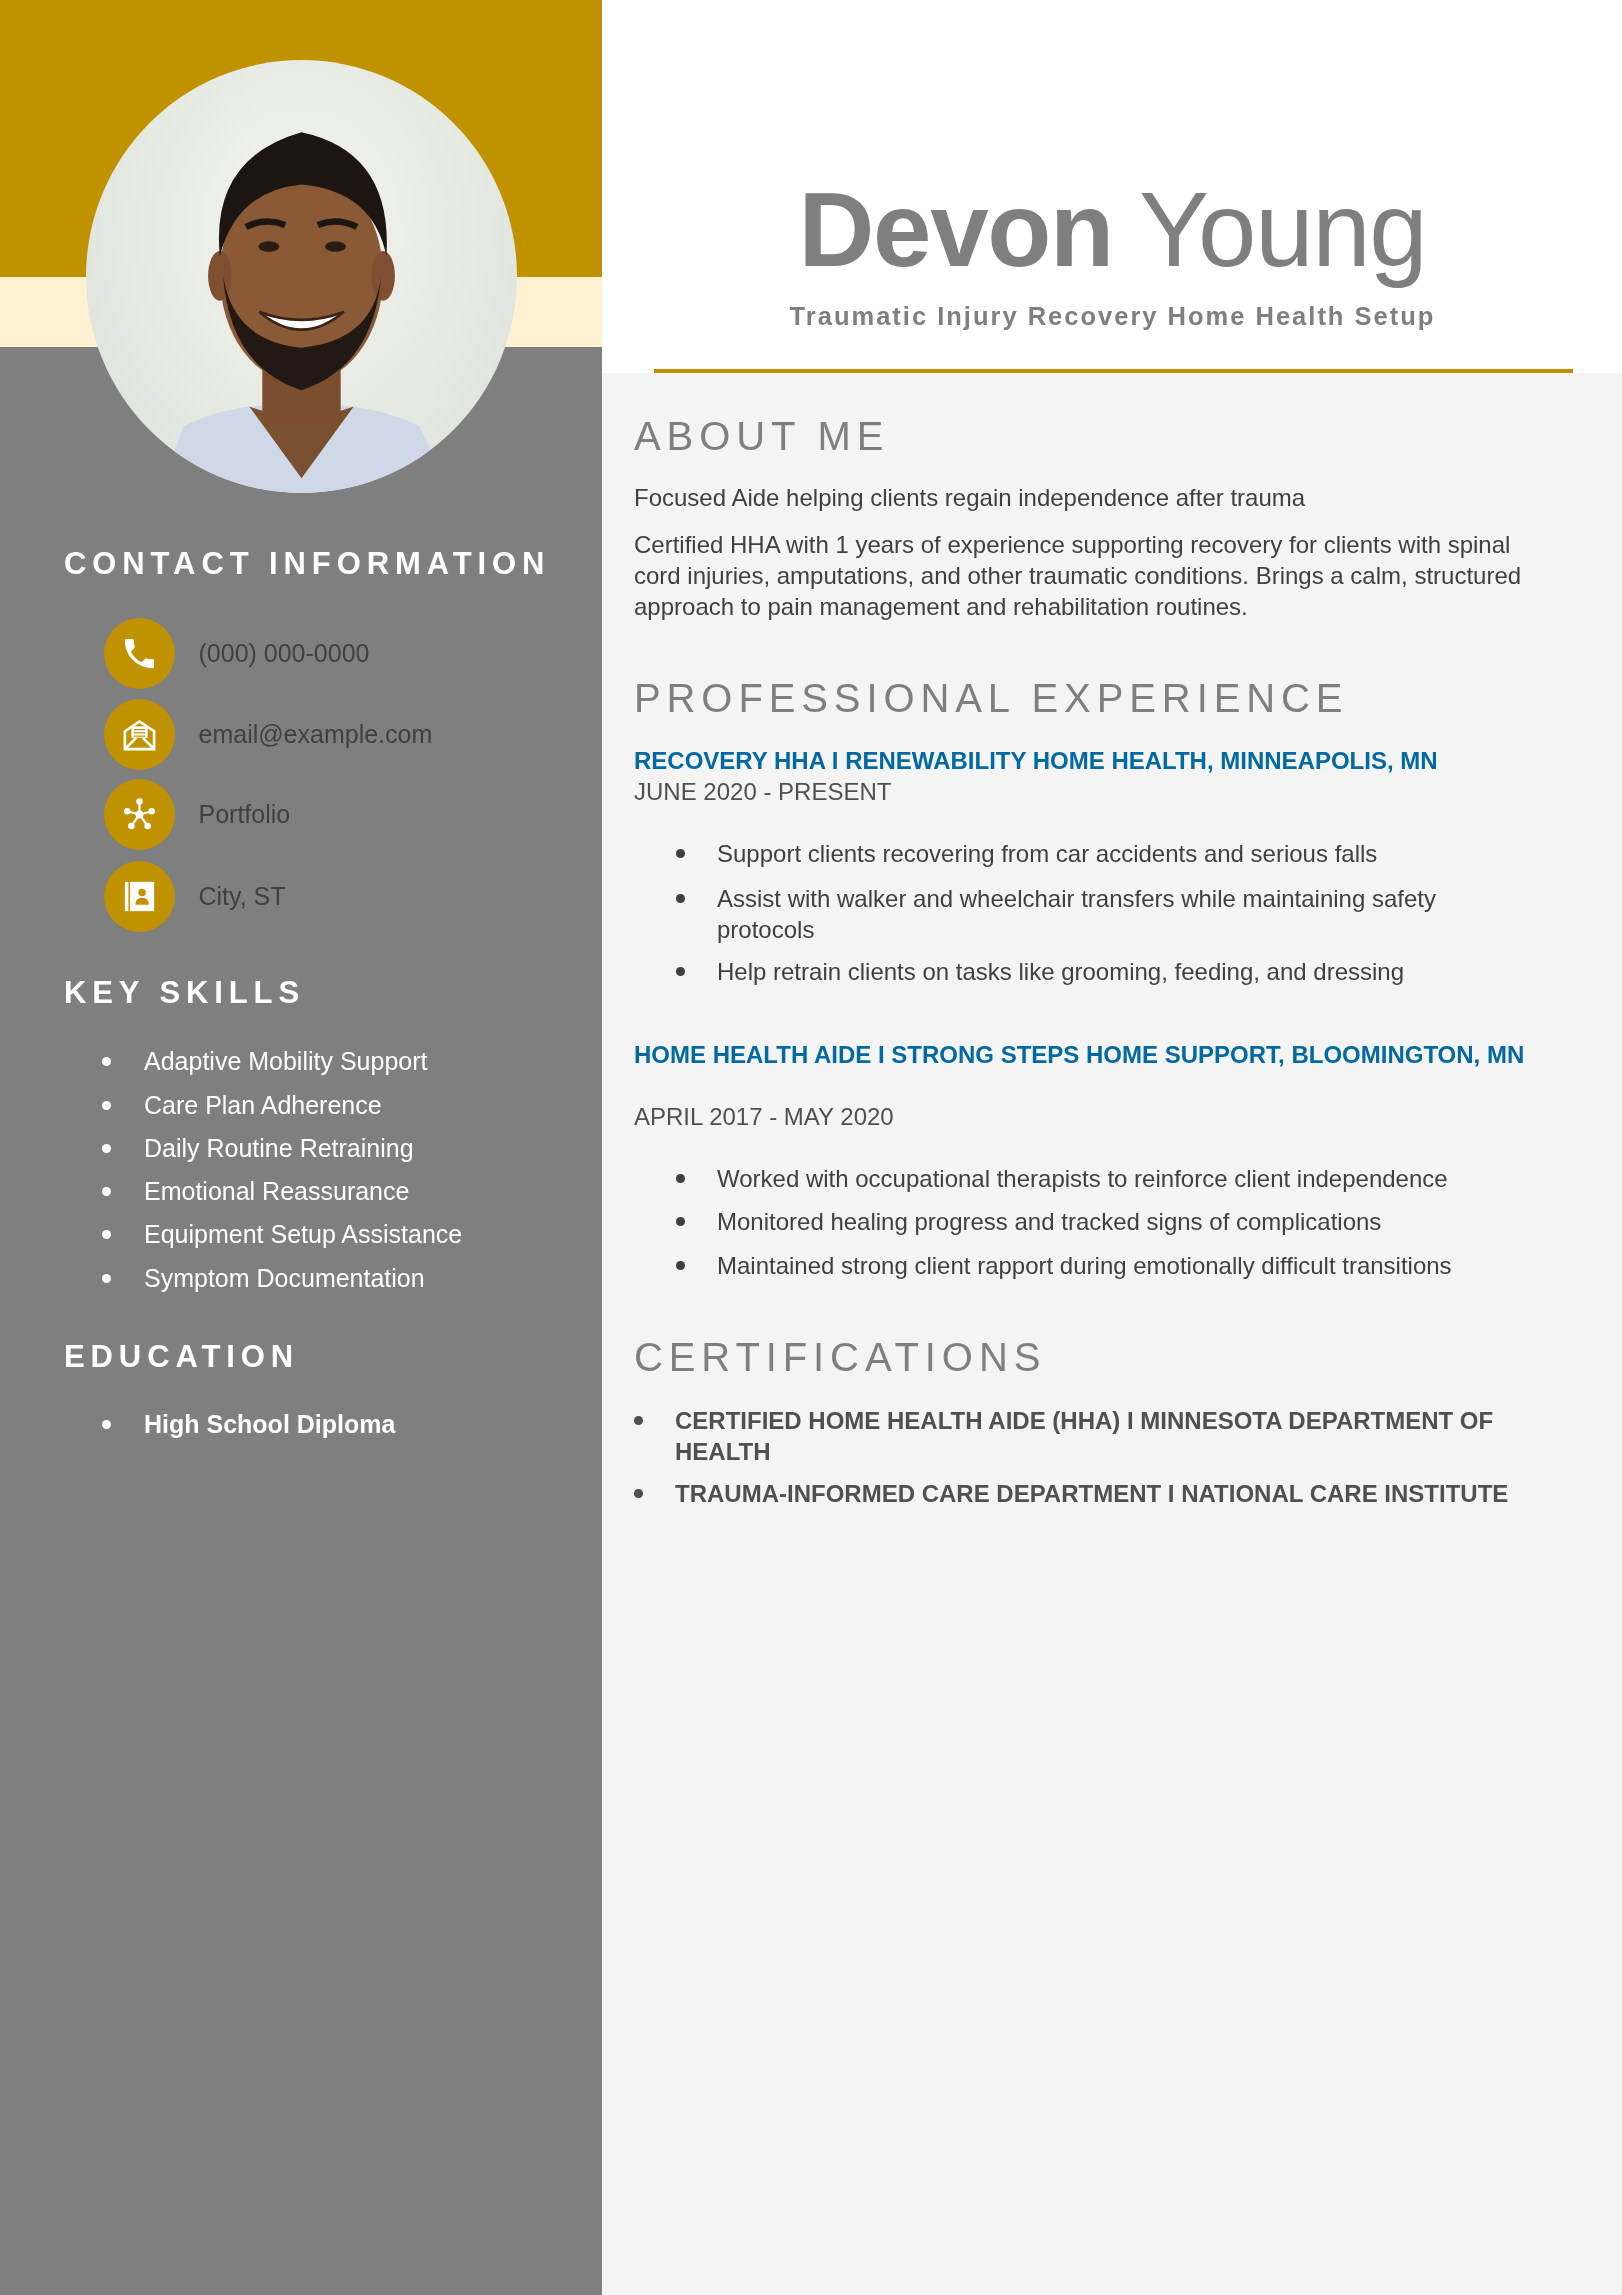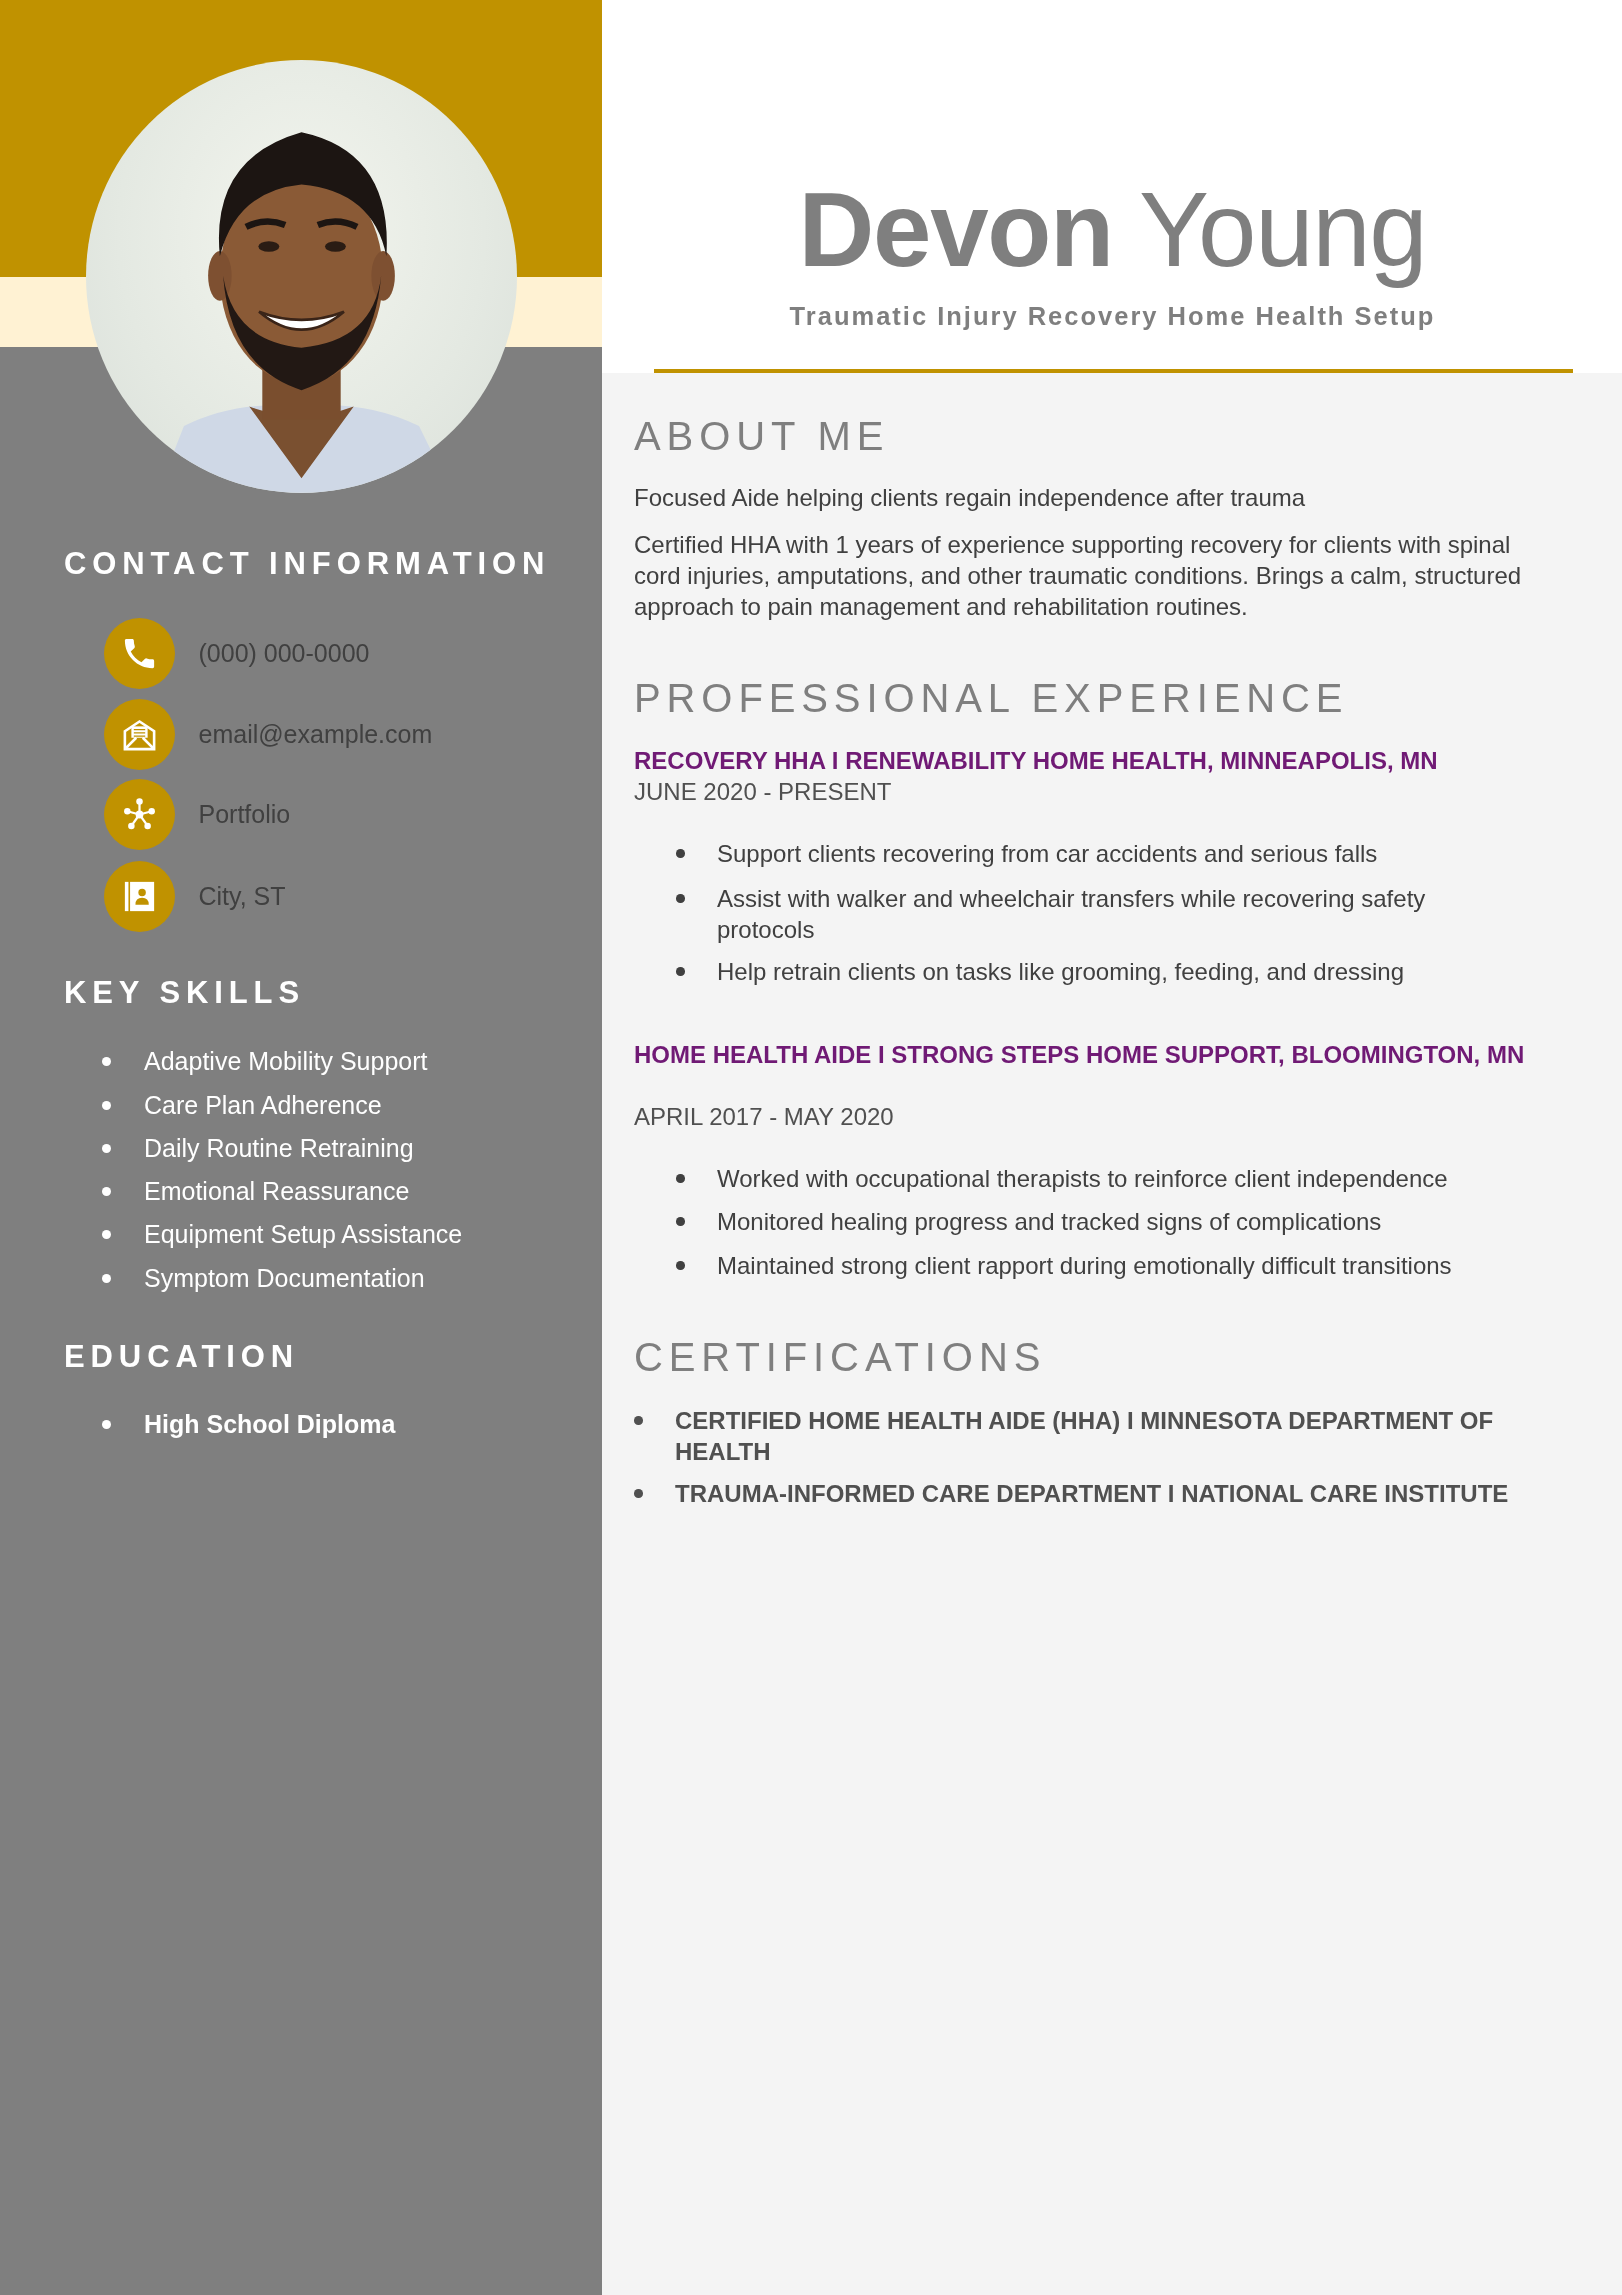--- a/index.html
+++ b/index.html
@@ -35,21 +35,21 @@
   }
   .contact-text { margin-left: 23.5px; color: #404040; font-size: 25px; }
   .side-list { position: absolute; left: 0; width: 602px; }
   .side-li { position: absolute; left: 0; width: 602px; color: #ffffff; font-size: 25px; line-height: 31px; }
   .side-li .dot { position: absolute; left: 102px; top: 11px; width: 9.2px; height: 9.2px; border-radius: 50%; background: #fff; }
   .side-li .txt { position: absolute; left: 144px; width: 418px; }
   .edu .txt { font-weight: bold; line-height: 31px; }
 
   .main-h { position: absolute; left: 634px; color: #7f7f7f; font-weight: normal; font-size: 40px; letter-spacing: 5.9px; }
   .para { position: absolute; left: 634px; width: 915px; color: #404040; font-size: 24px; line-height: 31px; }
-  .job-title { position: absolute; left: 634px; width: 915px; color: #701a75; font-weight: bold; font-size: 24px; line-height: 31px; }
+  .job-title { position: absolute; left: 634px; width: 915px; color: #0369a1; font-weight: bold; font-size: 24px; line-height: 31px; }
   .job-date { position: absolute; left: 634px; color: #505050; font-size: 24px; }
   .bul { position: absolute; left: 634px; width: 928px; color: #404040; font-size: 24px; line-height: 31px; }
   .bul .dot { position: absolute; left: 42px; top: 11px; width: 8.5px; height: 8.5px; border-radius: 50%; background: #404040; }
   .bul .txt { position: absolute; left: 83px; width: 830px; }
   .cert { position: absolute; left: 634px; width: 928px; color: #505050; font-weight: bold; font-size: 24px; line-height: 31px; }
   .cert .dot { position: absolute; left: 0px; top: 11px; width: 8.5px; height: 8.5px; border-radius: 50%; background: #505050; }
   .cert .txt { position: absolute; left: 41px; width: 882px; }
 </style>
 </head>
 <body>
@@ -195,21 +195,21 @@
 <div class="main-h" style="top:676px;">PROFESSIONAL EXPERIENCE</div>
 
 <div class="job-title" style="top:745px;">RECOVERY HHA I RENEWABILITY HOME HEALTH, MINNEAPOLIS, MN</div>
 <div class="job-date" style="top:778px;text-align:center;">JUNE 2020 - PRESENT</div>
 <div class="bul" style="top:838px;">
     <span class="dot"></span>
     <span class="txt">Support clients recovering from car accidents and serious falls</span>
   </div>
 <div class="bul" style="top:883px;">
     <span class="dot"></span>
-    <span class="txt" style="width:765px;">Assist with walker and wheelchair transfers while recovering safety protocols</span>
+    <span class="txt" style="width:765px;">Assist with walker and wheelchair transfers while maintaining safety protocols</span>
   </div>
 <div class="bul" style="top:956px;">
     <span class="dot"></span>
     <span class="txt">Help retrain clients on tasks like grooming, feeding, and dressing</span>
   </div>
 
 <div class="job-title" style="top:1039px; width:909px;">HOME HEALTH AIDE I STRONG STEPS HOME SUPPORT, BLOOMINGTON, MN</div>
 <div class="job-date" style="top:1103px;">APRIL 2017 - MAY 2020</div>
 <div class="bul" style="top:1163px;">
     <span class="dot"></span>

